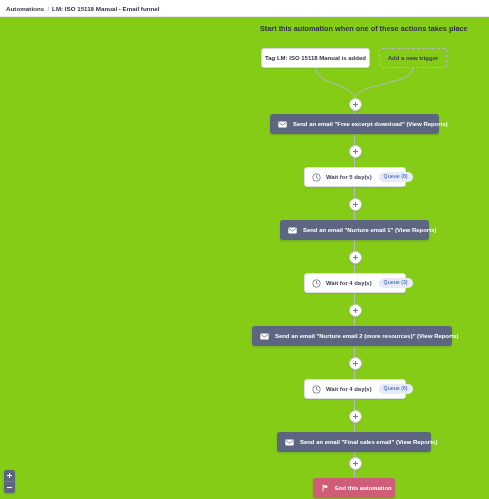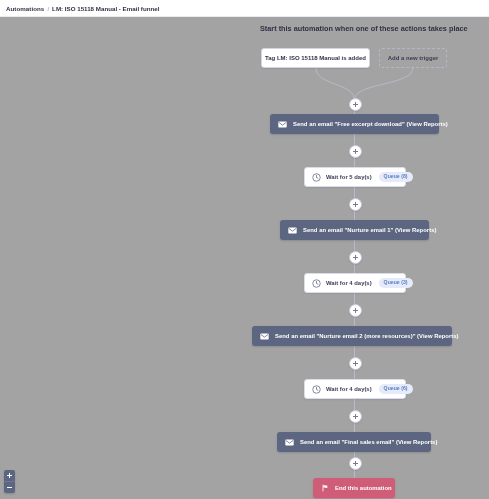--- a/index.html
+++ b/index.html
@@ -47,21 +47,21 @@
     color: #2f3146;
     white-space: nowrap;
   }
 
   
   .canvas {
     position: absolute;
     left: 0; top: 17px;
     width: 489px;
     height: 482px;
-    background: #a3a3a3;
+    background: #84cc16;
     overflow: hidden;
   }
 
   .flow {
     position: absolute;
     left: 0; top: 0;
     width: 489px;
     height: 482px;
   }
 

